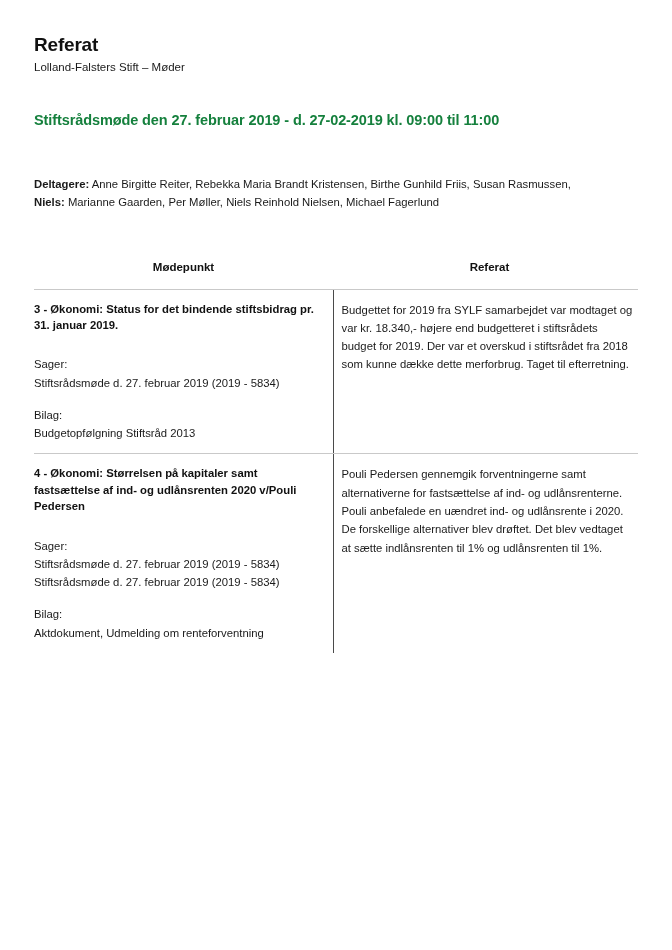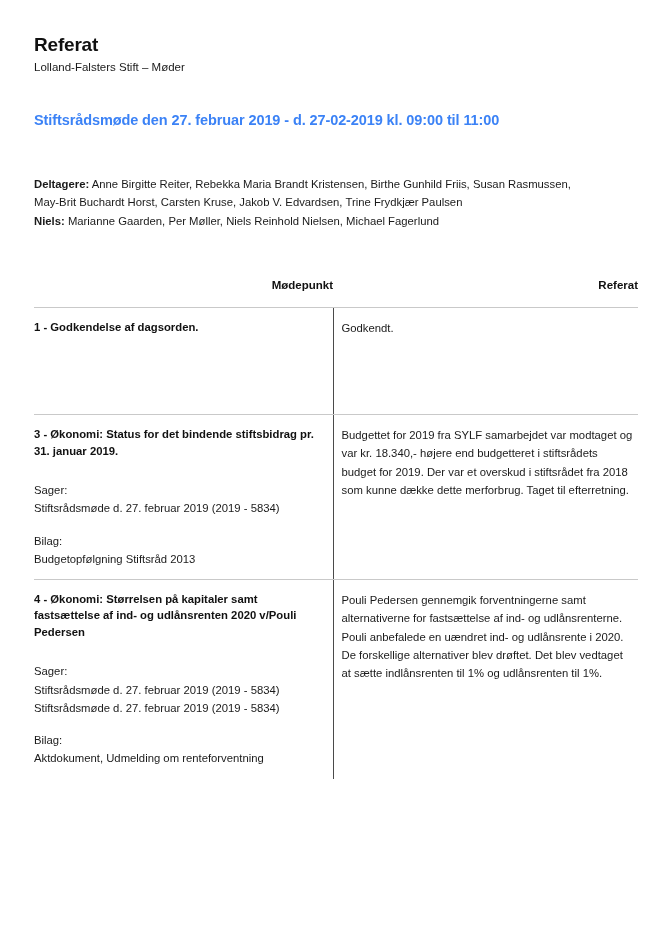--- a/index.html
+++ b/index.html
@@ -41,21 +41,21 @@
     line-height: 1.3;
     margin: 4px 0 0 0;
     color: #1a1a1a;
   }
 
   .meeting-title {
     font-size: 14.5px;
     font-weight: bold;
     line-height: 1.25;
     margin: 36px 0 0 0;
-    color: #3b82f6;
+    color: #15803d;
     letter-spacing: -0.1px;
   }
 
   .people {
     margin-top: 46px;
     font-size: 11.3px;
     line-height: 1.62;
     color: #1a1a1a;
   }
   .people .lbl {
@@ -69,21 +69,21 @@
   .minutes-table {
     margin-top: 49px;
     width: 604px;
     border-collapse: collapse;
     table-layout: fixed;
   }
   .minutes-table col.c1 { width: 299px; }
   .minutes-table col.c2 { width: 305px; }
 
   .minutes-table th {
-    text-align: right;
+    text-align: center;
     vertical-align: top;
     font-size: 11.5px;
     font-weight: bold;
     color: #111111;
     padding: 0 0 16px 0;
     border-bottom: 1.4px solid #c9c9c9;
   }
   .minutes-table th.col-right {
     padding-left: 8px;
   }
@@ -137,46 +137,36 @@
 
   <div class="doc-header">
     <h1 class="doc-title">Referat</h1>
     <p class="doc-subtitle">Lolland-Falsters Stift – Møder</p>
   </div>
 
   <h2 class="meeting-title">Stiftsrådsmøde den 27. februar 2019 - d. 27-02-2019 kl. 09:00 til 11:00</h2>
 
   <div class="people">
     <p class="block"><span class="lbl">Deltagere:</span><span> Anne Birgitte Reiter, Rebekka Maria Brandt Kristensen, Birthe Gunhild Friis, Susan Rasmussen,</span></p>
-    <p class="block">May-Brit Buchardt Horst, Carsten Kruse, Jakob V. Edvardsen, Trine Frydkjær Paulsen</p>
     <p class="block"><span class="lbl">Niels:</span><span> Marianne Gaarden, Per Møller, Niels Reinhold Nielsen, Michael Fagerlund</span></p>
   </div>
 
   <table class="minutes-table">
     <colgroup>
       <col class="c1">
       <col class="c2">
     </colgroup>
     <thead>
       <tr>
         <th>Mødepunkt</th>
         <th class="col-right">Referat</th>
       </tr>
     </thead>
     <tbody>
 
-      <tr>
-        <td>
-          <p class="item-title">1 - Godkendelse af dagsorden.</p>
-          <div class="tall-1"></div>
-        </td>
-        <td class="col-right">
-          <p class="referat-text">Godkendt.</p>
-        </td>
-      </tr>
 
 
       <tr>
         <td>
           <p class="item-title">3 - Økonomi: Status for det bindende stiftsbidrag pr. 31. januar 2019.</p>
           <div class="meta-group">
             <p class="meta-label">Sager:</p>
             <p class="meta-line">Stiftsrådsmøde d. 27. februar 2019 (2019 - 5834)</p>
           </div>
           <div class="meta-group second">

